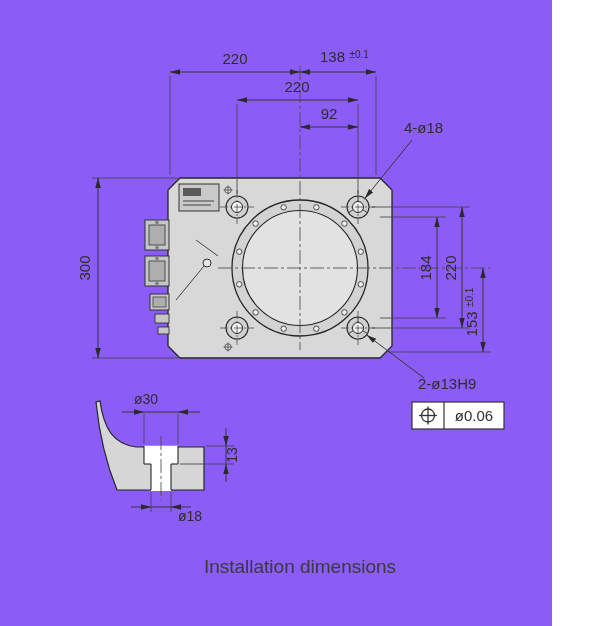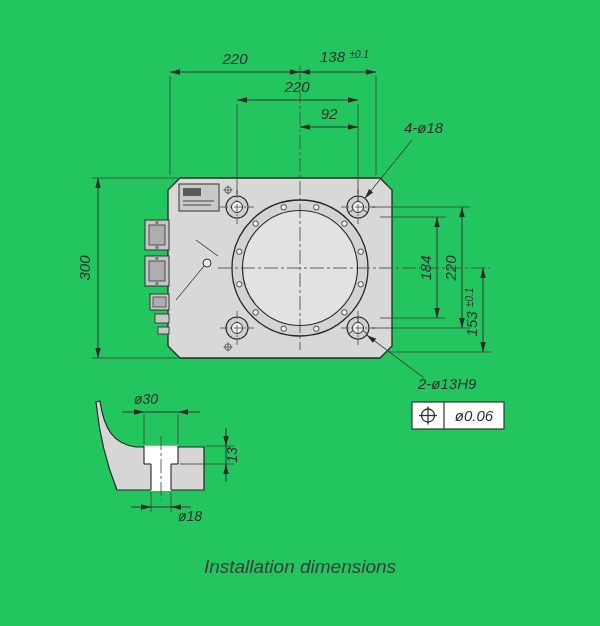--- a/index.html
+++ b/index.html
@@ -1,18 +1,18 @@
 <!DOCTYPE html>
 <html><head>
 <meta charset="utf-8">
 <style>
   html,body{margin:0;padding:0;background:#ffffff;}
   .canvas{
-    position:relative;width:600px;height:626px;background:#22c55e;
-    font-family:"Liberation Sans",sans-serif;overflow:hidden;font-style:italic;
+    position:relative;width:552px;height:626px;background:#8b5cf6;
+    font-family:"Liberation Sans",sans-serif;overflow:hidden;
   }
   svg{position:absolute;left:0;top:0;}
   .dim-text{fill:#2e2e2e;font-size:15px;font-family:"Liberation Sans",sans-serif;}
   .dim-text-small{fill:#2e2e2e;font-size:10px;font-family:"Liberation Sans",sans-serif;}
   .sec-text{fill:#2e2e2e;font-size:14px;font-family:"Liberation Sans",sans-serif;}
   .caption-text{fill:#3a3a3a;font-size:19px;font-family:"Liberation Sans",sans-serif;}
   .thin{stroke:#444444;stroke-width:0.85;fill:none;}
   .dimline{stroke:#333333;stroke-width:0.95;fill:none;}
   .cl{stroke:#4a4a4a;stroke-width:0.85;fill:none;stroke-dasharray:14 3 3 3;}
   .clh{stroke:#4a4a4a;stroke-width:0.8;fill:none;stroke-dasharray:8 2 2 2;}

